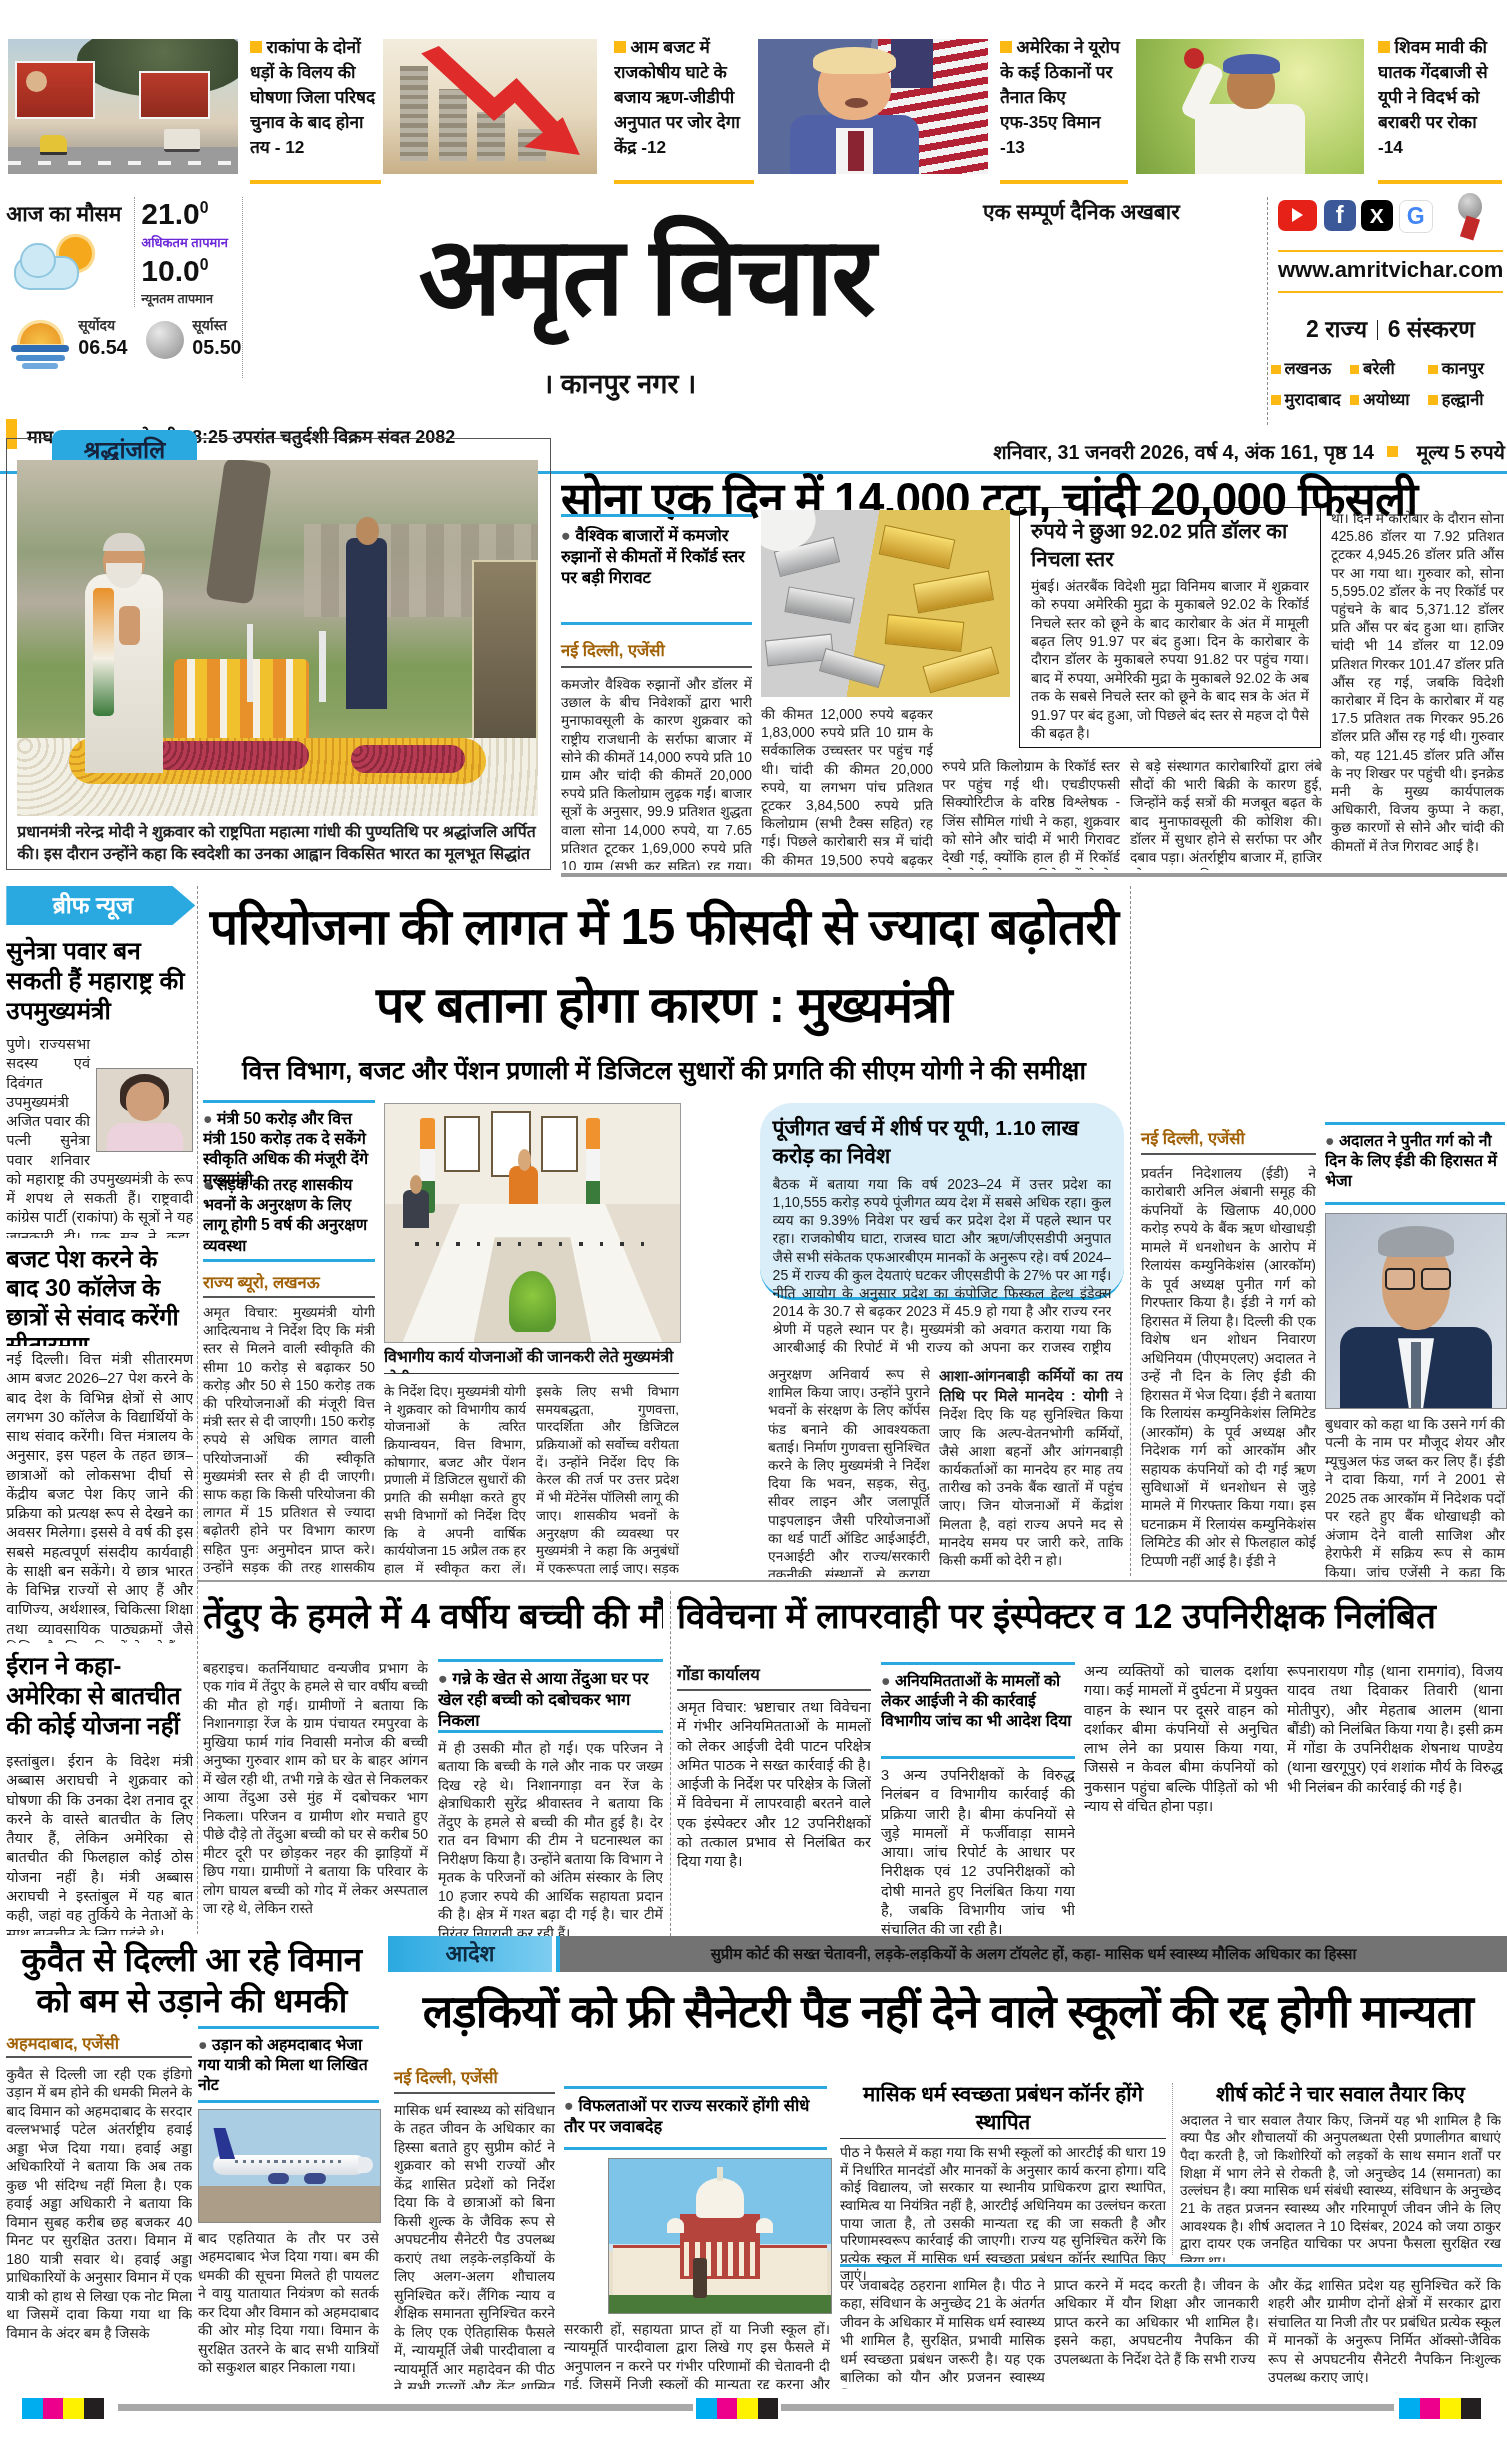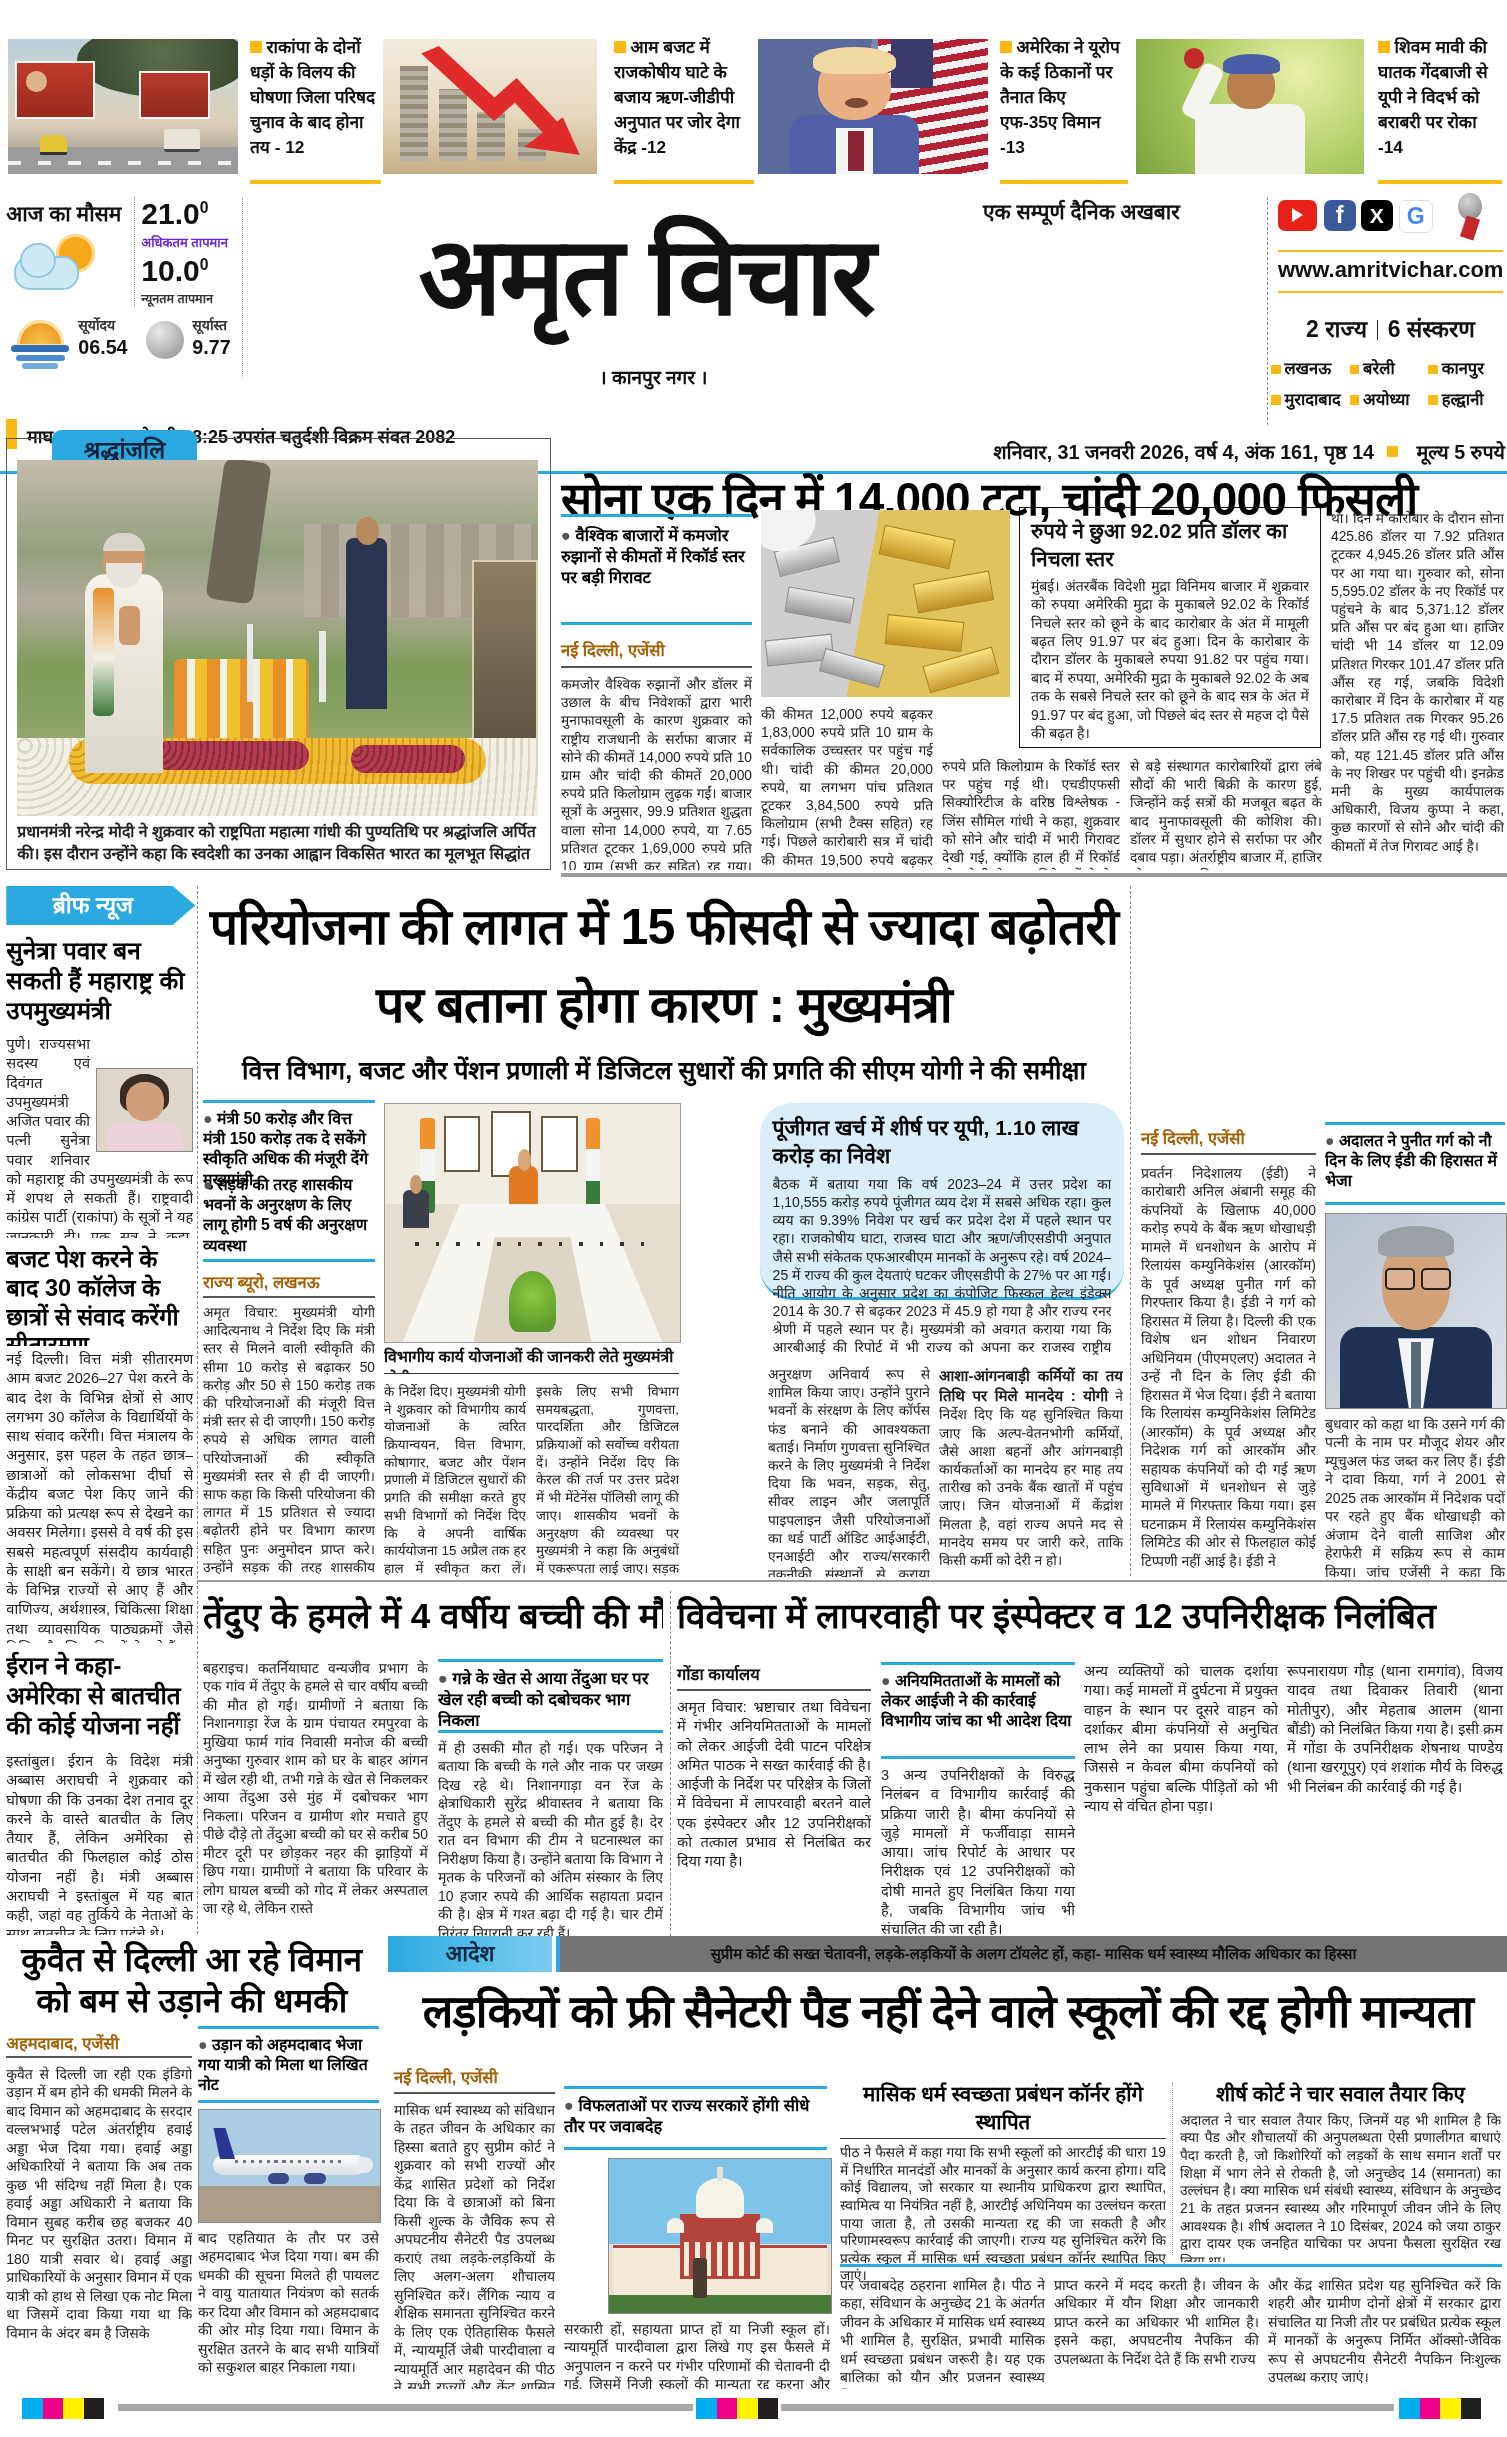--- a/index.html
+++ b/index.html
@@ -93,30 +93,30 @@
     <div class="abs" style="left:4.7px;top:120px;width:61px;height:52px;">
       <span class="s" style="left:9.5px;top:6.3px;width:41px;height:20.5px;background:radial-gradient(circle at 50% 100%,#f7c44c,#e88f1a);border-radius:41px 41px 0 0;box-shadow:0 0 0 3.2px #fbe0a0;"></span>
       <span class="s" style="left:0;top:28px;width:58px;height:7px;background:#2f6db5;border-radius:6.3px;"></span>
       <span class="s" style="left:4.7px;top:38px;width:49px;height:6.3px;background:#4a8ccc;border-radius:6.3px;"></span>
       <span class="s" style="left:11px;top:46px;width:36px;height:5.5px;background:#6fa9dd;border-radius:6.3px;"></span>
     </div>
     <div class="abs" style="left:72px;top:118px;font-size:14px;font-weight:bold;color:#333;">सूर्योदय</div>
     <div class="abs" style="left:72px;top:139px;font-size:19.7px;font-weight:bold;">06.54</div>
     <div class="abs" style="left:140px;top:124px;width:38px;height:38px;background:radial-gradient(circle at 35% 30%,#e8e8e8,#a8a8a8 70%,#8c8c8c);border-radius:50%;"></div>
     <div class="abs" style="left:186px;top:118px;font-size:14px;font-weight:bold;color:#333;">सूर्यास्त</div>
-    <div class="abs" style="left:186px;top:139px;font-size:19.7px;font-weight:bold;">9.77</div>
+    <div class="abs" style="left:186px;top:139px;font-size:19.7px;font-weight:bold;">05.50</div>
     <div class="abs" style="left:128px;top:0;height:110px;border-left:1.6px dotted #999;"></div>
     <div class="abs" style="left:236px;top:0;height:181px;border-left:1.6px dotted #999;"></div>
   </div>
 
   <div class="abs" style="left:6.3px;top:419px;width:11px;height:30px;background:#fdb913;"></div>
   <div class="abs" style="left:27px;top:424px;width:567px;font-size:18px;font-weight:bold;">माघ शुक्ल पक्ष त्रयोदशी 08:25 उपरांत चतुर्दशी विक्रम संवत 2082</div>
 
   <div class="abs" style="left:315px;top:191px;width:662px;height:170px;font-size:109px;font-weight:900;letter-spacing:-2.4px;text-align:center;line-height:170px;white-space:nowrap;overflow:hidden;">अमृत विचार</div>
-  <div class="abs" style="left:543px;top:364px;width:221px;text-align:center;font-size:19px;font-weight:bold;">। कानपुर नगर ।</div>
+  <div class="abs" style="left:543px;top:364px;width:221px;text-align:left;font-size:27px;font-weight:bold;">। कानपुर नगर ।</div>
   <div class="abs" style="left:983px;top:197px;width:268px;font-size:21px;font-weight:bold;">एक सम्पूर्ण दैनिक अखबार</div>
 
   <div class="abs dashv" style="left:1267px;top:197px;height:228px;"></div>
 
   <div class="abs" style="left:1278px;top:198px;width:225px;height:36px;">
     <span class="s" style="left:0;top:1.6px;width:39px;height:31.5px;background:#e62117;border-radius:7px;">
         <span class="s" style="left:14px;top:8.7px;width:0;height:0;border-left:11.8px solid #fff;border-top:7px solid transparent;border-bottom:7px solid transparent;"></span>
       </span>
     <span class="s" style="left:46px;top:1.6px;width:31.5px;height:31.5px;background:#3b5998;border-radius:7px;color:#fff;font-weight:bold;font-size:23.6px;text-align:center;line-height:31.5px;">f</span>
     <span class="s" style="left:83px;top:1.6px;width:31.5px;height:31.5px;background:#000;border-radius:7px;color:#fff;font-weight:bold;font-size:21px;text-align:center;line-height:31.5px;">X</span>

